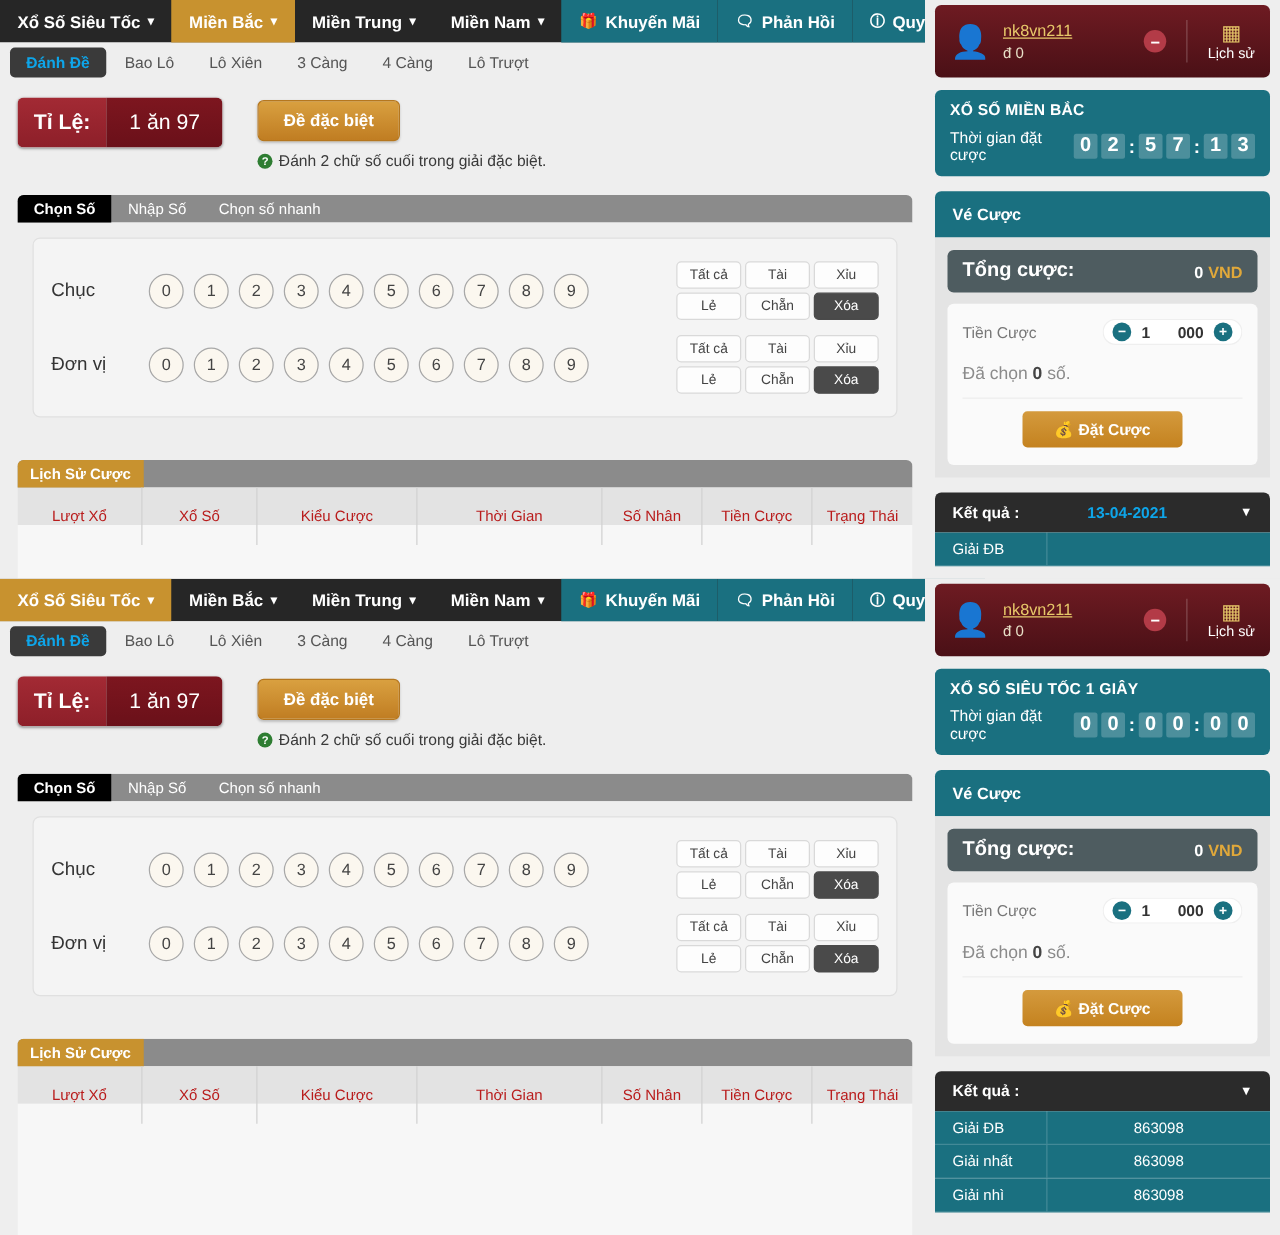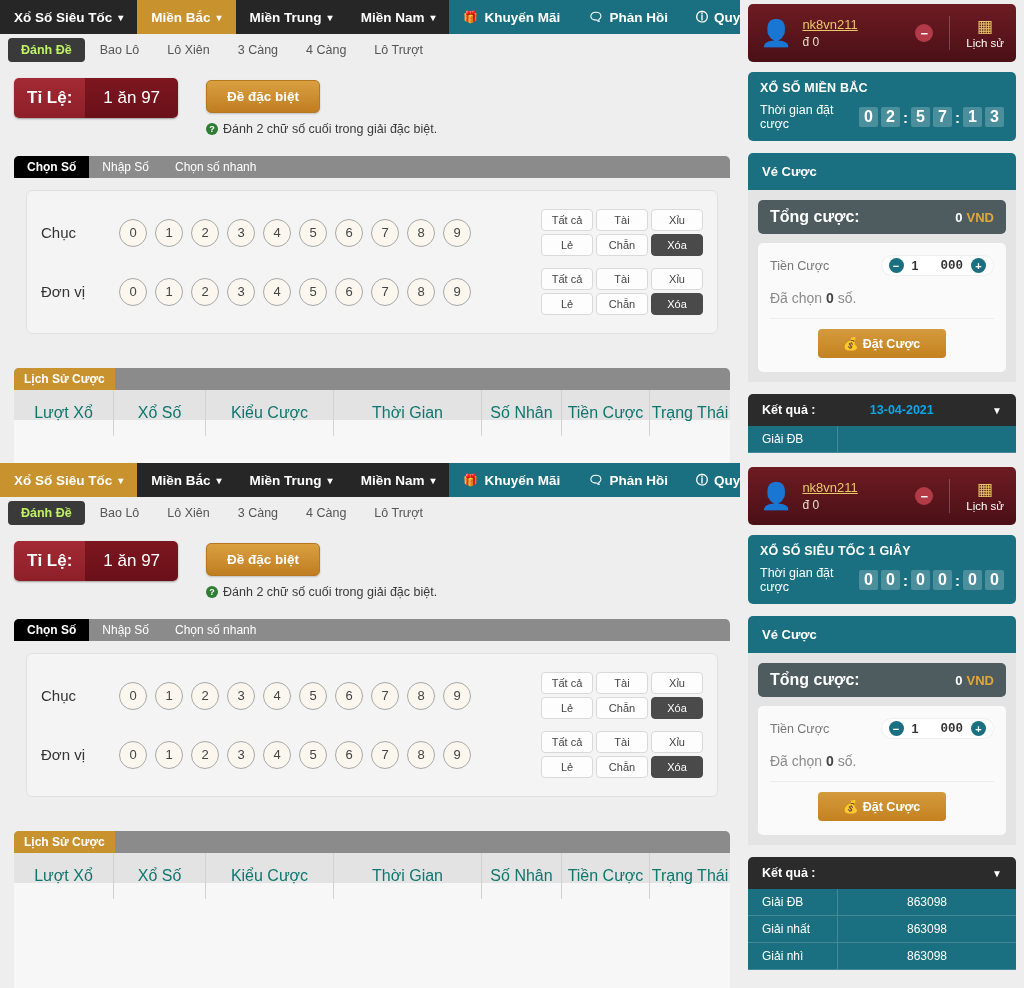--- a/index.html
+++ b/index.html
@@ -33,21 +33,21 @@
   .nav-item.active { background: #c8922f; }
   .nav-item.teal { background: #1a7080; }
   .nav-item .caret { font-size: 10px; font-weight: bold; }
   .nav-ico { font-size: 12px; display:inline-block; }
 
   
   .subnav { display: flex; align-items: center; height: 32px; background:#eeeeee; padding-left: 8px; gap: 2px; }
   .subnav-item {
     font-size: 12.5px; color: #555; padding: 5px 13px; cursor: pointer; white-space: nowrap;
   }
-  .subnav-item.active { background: #3a3a3a; color: #bef264; border-radius: 4px; font-weight: bold; }
+  .subnav-item.active { background: #3a3a3a; color: #0ea5e9; border-radius: 4px; font-weight: bold; }
 
   
   .rate-row { display: flex; align-items: flex-start; padding: 12px 10px 0 14px; gap: 28px; }
   .ratio-box {
     display: flex; align-items: stretch; border-radius: 5px; overflow: hidden;
     box-shadow: 0 1px 2px rgba(0,0,0,.35); height: 40px;
   }
   .ratio-label {
     background: linear-gradient(#a32a34,#8d1f29); color: #fff; font-size: 17px; font-weight: bold;
     padding: 0 13px; display:flex; align-items:center;
@@ -91,21 +91,21 @@
     font-size: 11px; color: #444; text-align: center; padding: 4px 0; cursor: pointer;
   }
   .qbtn.dark { background: #4a4a4a; color: #fff; border-color: #4a4a4a; }
 
   
   .hist { margin: 22px 10px 0 14px; border-radius: 5px 5px 0 0; overflow: hidden; }
   .hist-tabs { background: #8b8b8b; height: 22px; display: flex; }
   .hist-tab { background: #c8922f; color: #fff; font-size: 12px; font-weight: bold; padding: 0 10px; display:flex; align-items:center; }
   .hist-head { display: flex; background: #e3e3e3; height: 30px; }
   .hcell {
-    font-size: 16px; color: #0f766e; display:flex; align-items:center; justify-content:center;
+    font-size: 12px; color: #b91c1c; display:flex; align-items:center; justify-content:center;
     border-right: 1px solid #d2d2d2; height: 46px;
   }
   .hcell:last-child { border-right: none; }
   .hist-body { background: #f7f7f7; height: 120px; }
 
   
   .user-bar {
     background: linear-gradient(#6e1b22,#4a1016); border-radius: 5px;
     height: 58px; display: flex; align-items: center; padding: 0 12px; gap: 10px; margin-top: 4px;
   }
@@ -137,21 +137,21 @@
   }
   .total-lbl { color:#fff; font-size: 16px; font-weight: bold; flex:1; }
   .total-num { color:#fff; font-size: 13px; font-weight: bold; }
   .total-cur { color:#e0a83a; font-size: 13px; font-weight: bold; margin-left:4px; }
   .slip-card { background:#fafafa; border-radius: 5px; margin-top: 9px; padding: 12px 12px 14px; }
   .stake-row { display:flex; align-items:center; }
   .stake-lbl { color:#777; font-size: 12.5px; flex:1; }
   .stepper { display:flex; align-items:center; background:#fff; border-radius: 13px; padding: 3px 8px; gap: 8px; box-shadow: 0 0 0 1px #efefef inset; }
   .step-ico { width: 15px; height: 15px; border-radius: 50%; background:#1a7080; color:#fff; font-size:11px; font-weight:bold; display:flex; align-items:center; justify-content:center; cursor:pointer; }
   .stake-a { font-size: 12.5px; color:#333; font-weight:bold; }
-  .stake-b { font-size: 12.5px; color:#333; font-weight:bold; margin-left: 14px; font-family: Liberation Mono, monospace; }
+  .stake-b { font-size: 12.5px; color:#333; font-weight:bold; margin-left: 14px; }
   .chosen { color:#8b8b8b; font-size: 14px; margin-top: 14px; }
   .chosen b { color:#444; }
   .slip-sep { border-top: 1px solid #ededed; margin: 12px 0 10px; }
   .btn-bet {
     display:block; margin: 0 auto; background: linear-gradient(#d49a3d,#c4821f); color:#fff;
     border:none; border-radius: 4px; font-size: 12.5px; font-weight:bold; padding: 7px 26px; cursor:pointer;
   }
 
   .res-head { background: #2b2b2b; border-radius: 5px 5px 0 0; margin-top: 12px; display:flex; align-items:center; padding: 9px 14px; }
   .res-lbl { color:#fff; font-size: 12.5px; font-weight: bold; flex: 0 0 auto; }

